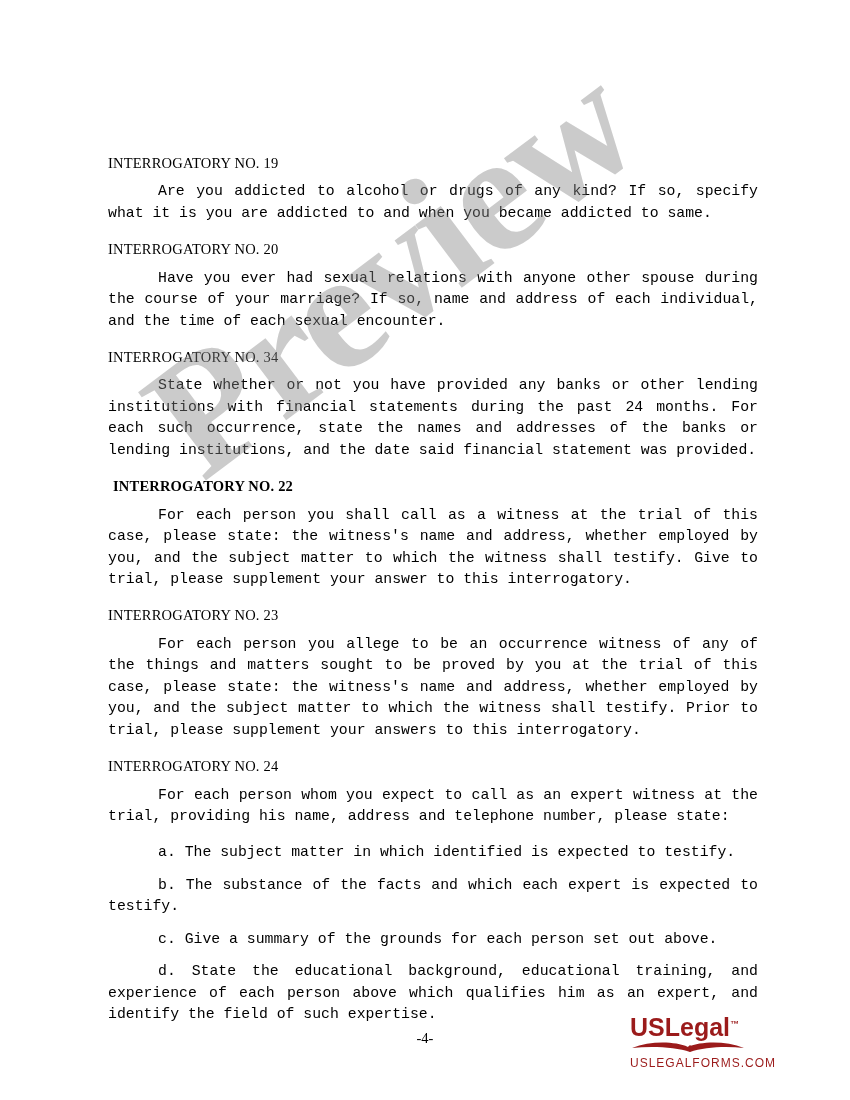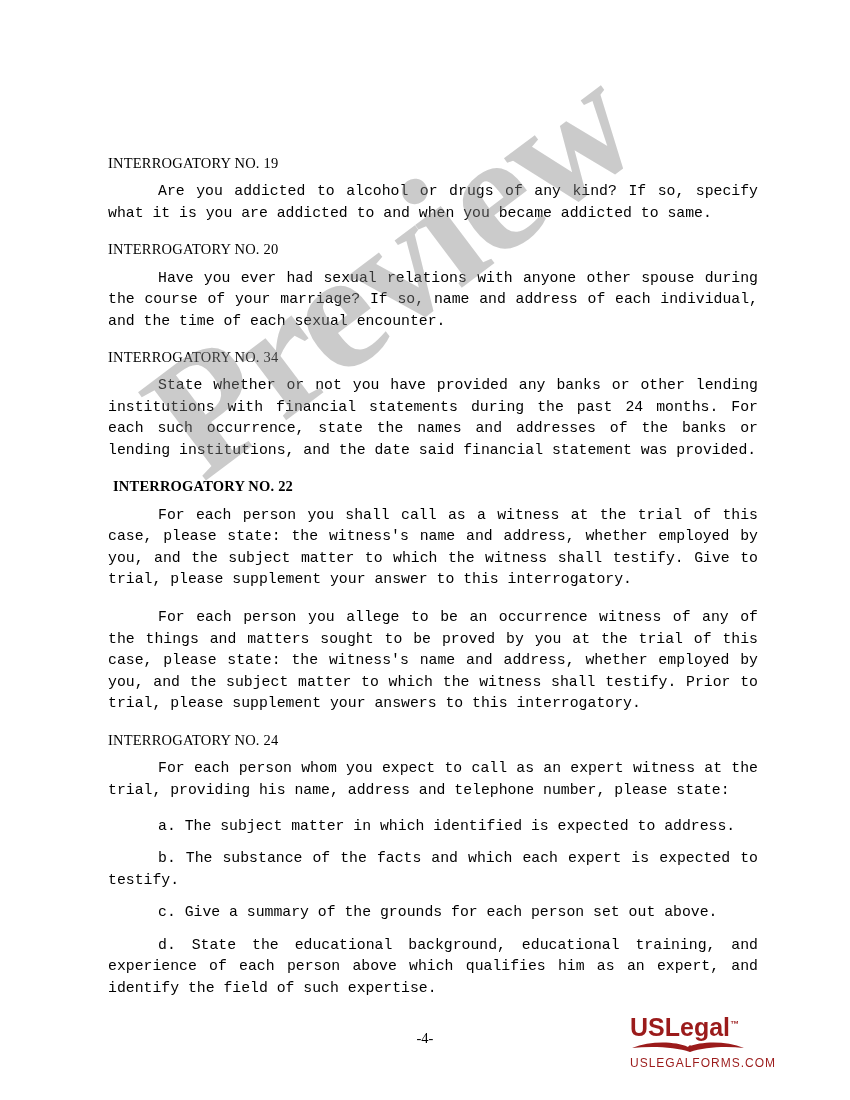--- a/index.html
+++ b/index.html
@@ -151,30 +151,31 @@
       <div class="heading">INTERROGATORY NO. 34</div>
       <p class="para">State whether or not you have provided any banks or other lending institutions with financial statements during the past 24 months. For each such occurrence, state the names and addresses of the banks or lending institutions, and the date said financial statement was provided.</p>
     </div>
 
     <div class="block">
       <div class="heading indented">INTERROGATORY NO. 22</div>
       <p class="para">For each person you shall call as a witness at the trial of this case, please state: the witness's name and address, whether employed by you, and the subject matter to which the witness shall testify. Give to trial, please supplement your answer to this interrogatory.</p>
     </div>
 
     <div class="block">
+      <div class="heading">INTERROGATORY NO. 23</div>
       <p class="para">For each person you allege to be an occurrence witness of any of the things and matters sought to be proved by you at the trial of this case, please state: the witness's name and address, whether employed by you, and the subject matter to which the witness shall testify. Prior to trial, please supplement your answers to this interrogatory.</p>
     </div>
 
     <div class="block tight">
       <div class="heading">INTERROGATORY NO. 24</div>
       <p class="para">For each person whom you expect to call as an expert witness at the trial, providing his name, address and telephone number, please state:</p>
     </div>
 
     <div class="sub-block">
-      <p class="para sub">a. The subject matter in which identified is expected to address.</p>
+      <p class="para sub">a. The subject matter in which identified is expected to testify.</p>
     </div>
     <div class="sub-block">
       <p class="para sub">b. The substance of the facts and which each expert is expected to testify.</p>
     </div>
     <div class="sub-block">
       <p class="para sub">c. Give a summary of the grounds for each person set out above.</p>
     </div>
     <div class="sub-block">
       <p class="para sub">d. State the educational background, educational training, and experience of each person above which qualifies him as an expert, and identify the field of such expertise.</p>
     </div>

